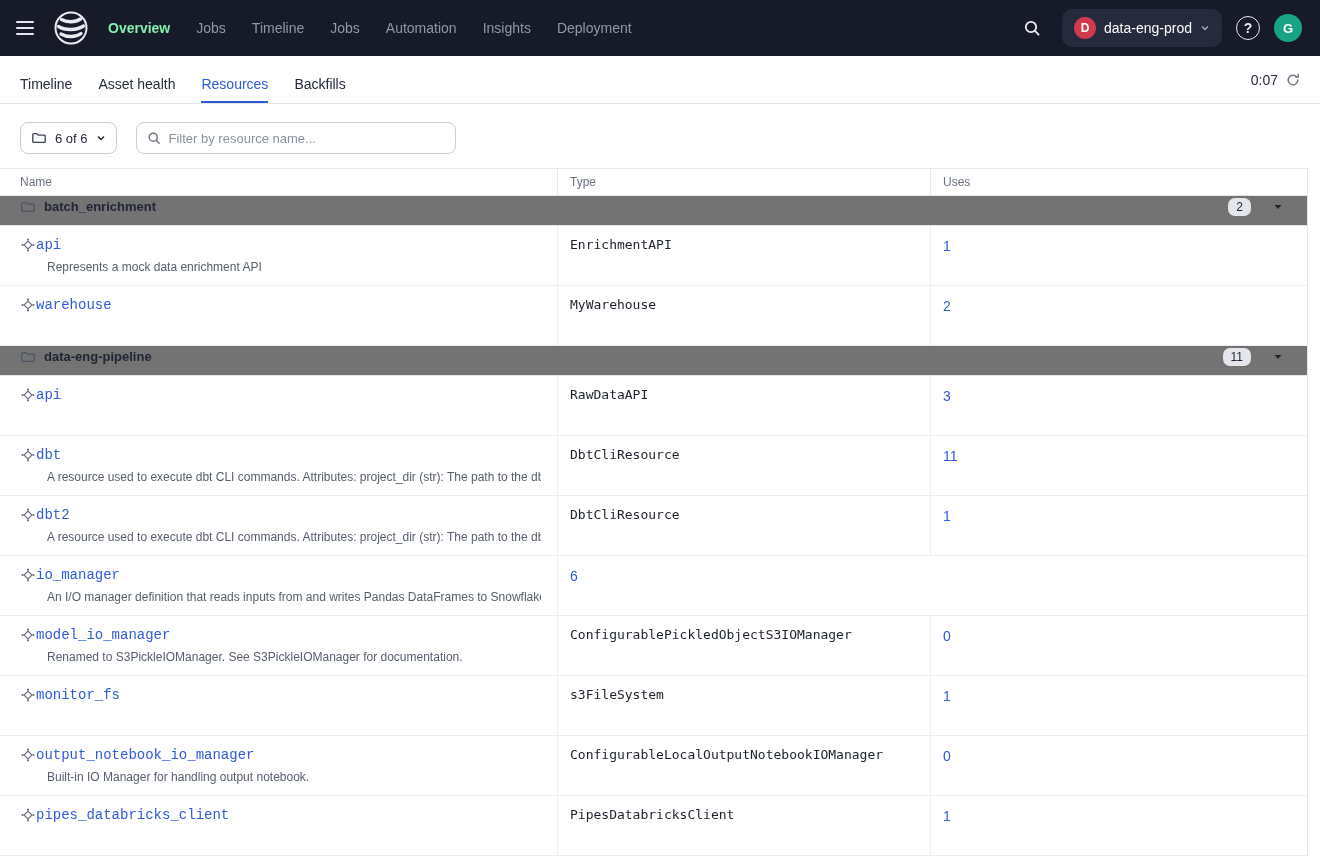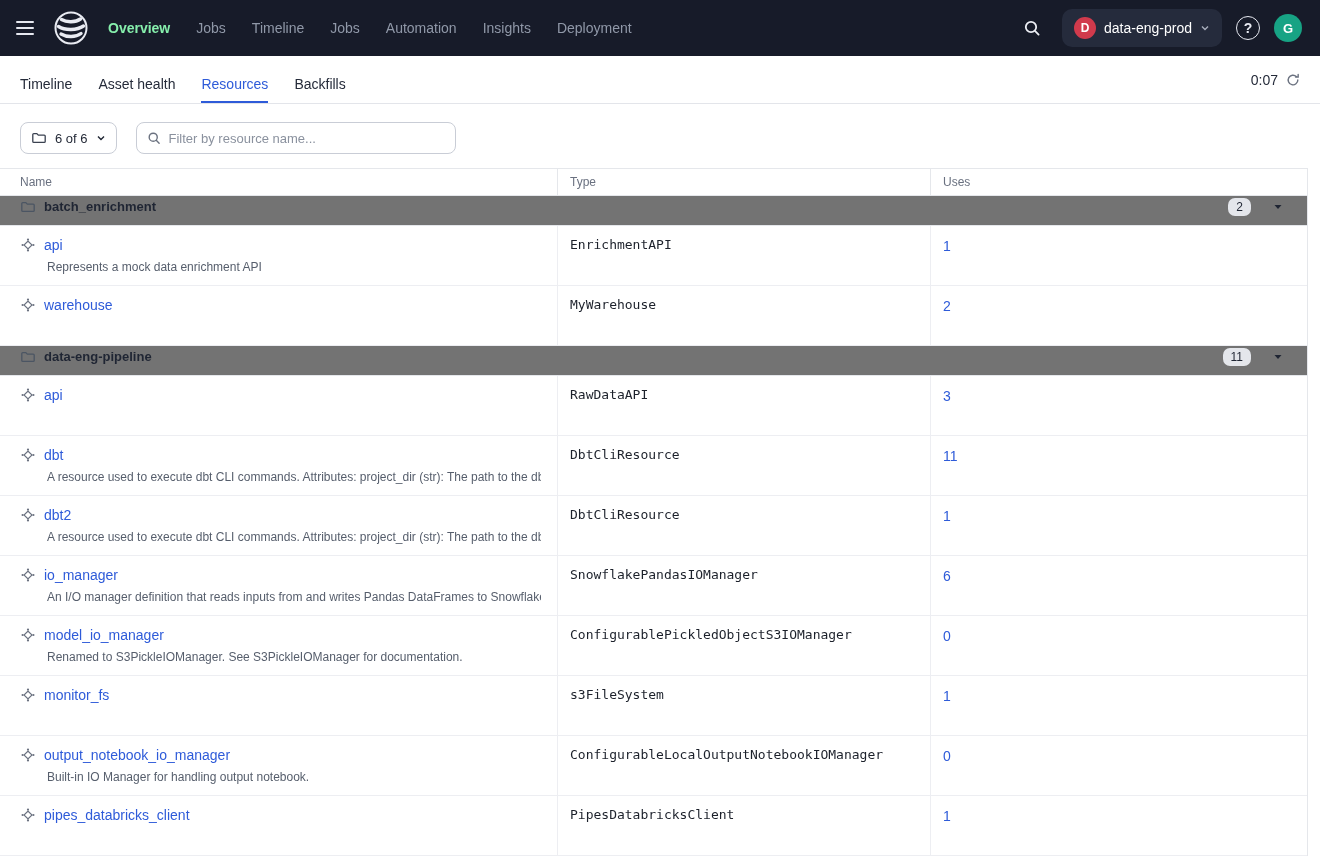--- a/index.html
+++ b/index.html
@@ -59,21 +59,21 @@
 
   .group-row{display:flex;align-items:center;height:30px;background:#737373;border-bottom:1px solid #E5E7EB;
     padding:0 24px 8px 20px;gap:8px;}
   .group-name{font-size:13px;font-weight:700;color:#1F2533;}
   .group-badge{margin-left:auto;background:#E4E6EB;border-radius:7px;padding:2px 8px;font-size:12px;font-weight:500;color:#1F2533;}
   .group-caret{margin-left:14px;display:flex;align-items:center;cursor:pointer;}
 
   .res-row{display:grid;grid-template-columns:557px 373px 1fr;height:60px;border-bottom:1px solid #EDEEF2;}
   .cell{padding-top:11px;}
   .name-cell{padding-left:20px;padding-right:16px;overflow:hidden;}
-  .name-line{display:flex;align-items:center;gap:8px;}
+  .name-line{display:flex;align-items:center;font-family:Liberation Mono, monospace;}
   .res-icon{display:flex;align-items:center;}
   .res-link{color:var(--accent);font-size:14px;font-weight:500;text-decoration:none;cursor:pointer;}
   .res-desc{margin-top:7px;font-size:12px;color:#565E6C;white-space:nowrap;overflow:hidden;margin-left:27px;}
   .type-cell{border-left:1px solid #EDEEF2;padding-left:12px;
     font-family:"DejaVu Sans Mono","Liberation Mono",monospace;font-size:13px;color:#1C212B;}
   .uses-cell{border-left:1px solid #EDEEF2;padding-left:12px;}
   .uses-link{color:var(--accent);font-size:14px;text-decoration:none;cursor:pointer;}
 </style>
 </head>
 <body>
@@ -337,21 +337,20 @@
                   <circle cx="13.4" cy="8" r="1.1"></circle>
               <circle cx="8" cy="13.4" r="1.1"></circle>
                   <circle cx="2.6" cy="8" r="1.1"></circle>
             </g>
           </svg>
         </span>
         <a class="res-link">io_manager</a>
       </div>
       <div class="res-desc">An I/O manager definition that reads inputs from and writes Pandas DataFrames to Snowflake. Whe…</div>
     </div>
-    <div class="cell type-cell">SnowflakePandasIOManager</div>
     <div class="cell uses-cell">
       <a class="uses-link">6</a>
     </div>
   </div>
       <div class="res-row">
     <div class="cell name-cell">
       <div class="name-line">
         <span class="res-icon">
           <svg width="16" height="16" viewBox="0 0 16 16">
             <rect x="5.2" y="5.2" width="5.6" height="5.6" transform="rotate(45 8 8)" fill="none" stroke="#6B7280" stroke-width="1.2"></rect>

